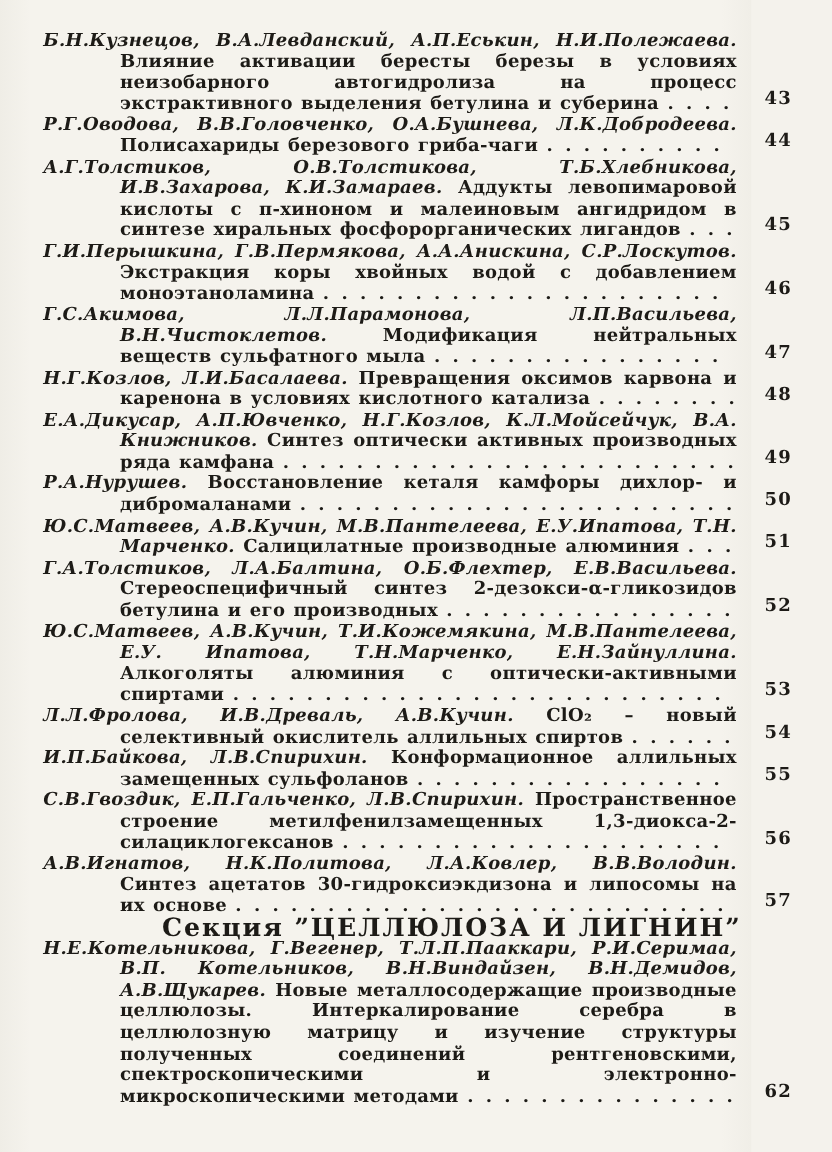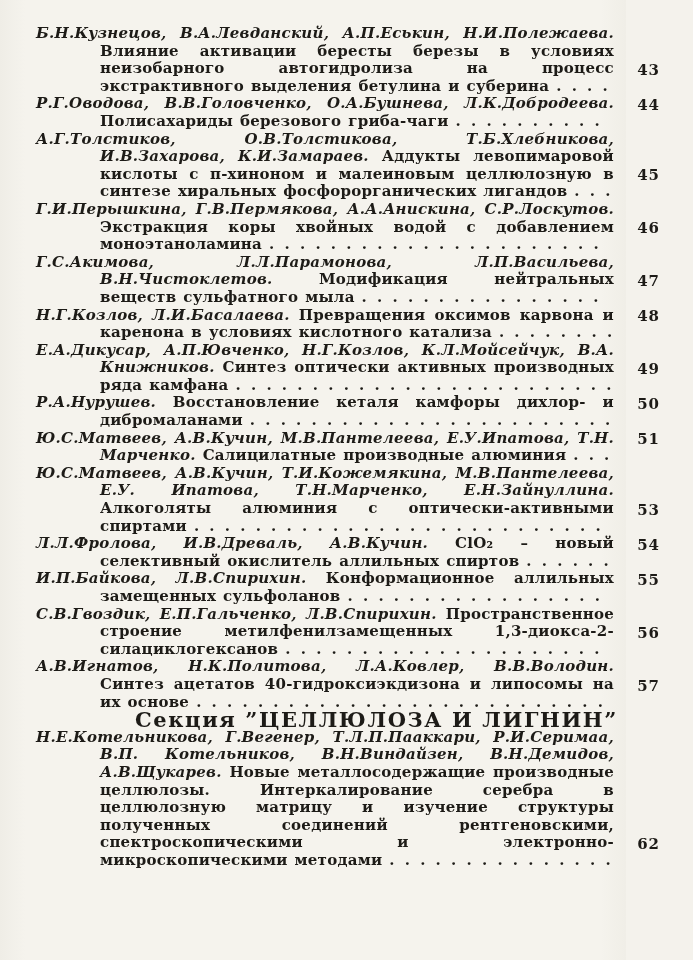--- a/index.html
+++ b/index.html
@@ -41,21 +41,21 @@
     font-style: italic;
   }
   .dots {
     letter-spacing: 0.5px;
     word-spacing: 4px;
     white-space: normal;
   }
   .pagenum {
     position: absolute;
     right: 0;
-    bottom: 16px;
+    bottom: 4px;
     width: 42px;
     text-align: right;
     text-indent: 0;
     letter-spacing: 1px;
   }
   .section-heading {
     padding-left: 99px;
     letter-spacing: 1.6px;
     font-size: 21px;
     white-space: nowrap;
@@ -76,21 +76,21 @@
 
     <div class="entry">
       <span class="authors">Р.Г.Оводова, В.В.Головченко, О.А.Бушнева, Л.К.Добродеева.</span>
       <span class="title">Полисахариды березового гриба-чаги</span>
       <span class="dots"> . . . . . . . . . .</span>
       <span class="pagenum">44</span>
     </div>
 
     <div class="entry">
       <span class="authors">А.Г.Толстиков, О.В.Толстикова, Т.Б.Хлебникова, И.В.Захарова, К.И.Замараев.</span>
-      <span class="title">Аддукты левопимаровой кислоты с п-хиноном и малеиновым целлюлозную в синтезе хиральных фосфорорганических лигандов</span>
+      <span class="title">Аддукты левопимаровой кислоты с п-хиноном и малеиновым ангидридом в синтезе хиральных фосфорорганических лигандов</span>
       <span class="dots"> . . .</span>
       <span class="pagenum">45</span>
     </div>
 
     <div class="entry">
       <span class="authors">Г.И.Перышкина, Г.В.Пермякова, А.А.Анискина, С.Р.Лоскутов.</span>
       <span class="title">Экстракция коры хвойных водой с добавлением моноэтаноламина</span>
       <span class="dots"> . . . . . . . . . . . . . . . . . . . . . .</span>
       <span class="pagenum">46</span>
     </div>
@@ -123,20 +123,26 @@
       <span class="pagenum">50</span>
     </div>
 
     <div class="entry">
       <span class="authors">Ю.С.Матвеев, А.В.Кучин, М.В.Пантелеева, Е.У.Ипатова, Т.Н. Марченко.</span>
       <span class="title">Салицилатные производные алюминия</span>
       <span class="dots"> . . .</span>
       <span class="pagenum">51</span>
     </div>
 
+    <div class="entry">
+      <span class="authors">Г.А.Толстиков, Л.А.Балтина, О.Б.Флехтер, Е.В.Васильева.</span>
+      <span class="title">Стереоспецифичный синтез 2-дезокси-α-гликозидов бетулина и его производных</span>
+      <span class="dots"> . . . . . . . . . . . . . . . .</span>
+      <span class="pagenum">52</span>
+    </div>
 
     <div class="entry">
       <span class="authors">Ю.С.Матвеев, А.В.Кучин, Т.И.Кожемякина, М.В.Пантелеева, Е.У. Ипатова, Т.Н.Марченко, Е.Н.Зайнуллина.</span>
       <span class="title">Алкоголяты алюминия с оптически-активными спиртами</span>
       <span class="dots"> . . . . . . . . . . . . . . . . . . . . . . . . . . .</span>
       <span class="pagenum">53</span>
     </div>
 
     <div class="entry">
       <span class="authors">Л.Л.Фролова, И.В.Древаль, А.В.Кучин.</span>
@@ -154,21 +160,21 @@
 
     <div class="entry">
       <span class="authors">С.В.Гвоздик, Е.П.Гальченко, Л.В.Спирихин.</span>
       <span class="title">Пространственное строение метилфенилзамещенных 1,3-диокса-2- силациклогексанов</span>
       <span class="dots"> . . . . . . . . . . . . . . . . . . . . .</span>
       <span class="pagenum">56</span>
     </div>
 
     <div class="entry">
       <span class="authors">А.В.Игнатов, Н.К.Политова, Л.А.Ковлер, В.В.Володин.</span>
-      <span class="title">Синтез ацетатов 40-гидроксиэкдизона и липосомы на их основе</span>
+      <span class="title">Синтез ацетатов 30-гидроксиэкдизона и липосомы на их основе</span>
       <span class="dots"> . . . . . . . . . . . . . . . . . . . . . . . . . . .</span>
       <span class="pagenum">57</span>
     </div>
 
 
     <div class="section-heading">Секция ”ЦЕЛЛЮЛОЗА И ЛИГНИН”</div>
 
 
     <div class="entry">
       <span class="authors">Н.Е.Котельникова, Г.Вегенер, Т.Л.П.Пааккари, Р.И.Серимаа, В.П. Котельников, В.Н.Виндайзен, В.Н.Демидов, А.В.Щукарев.</span>

